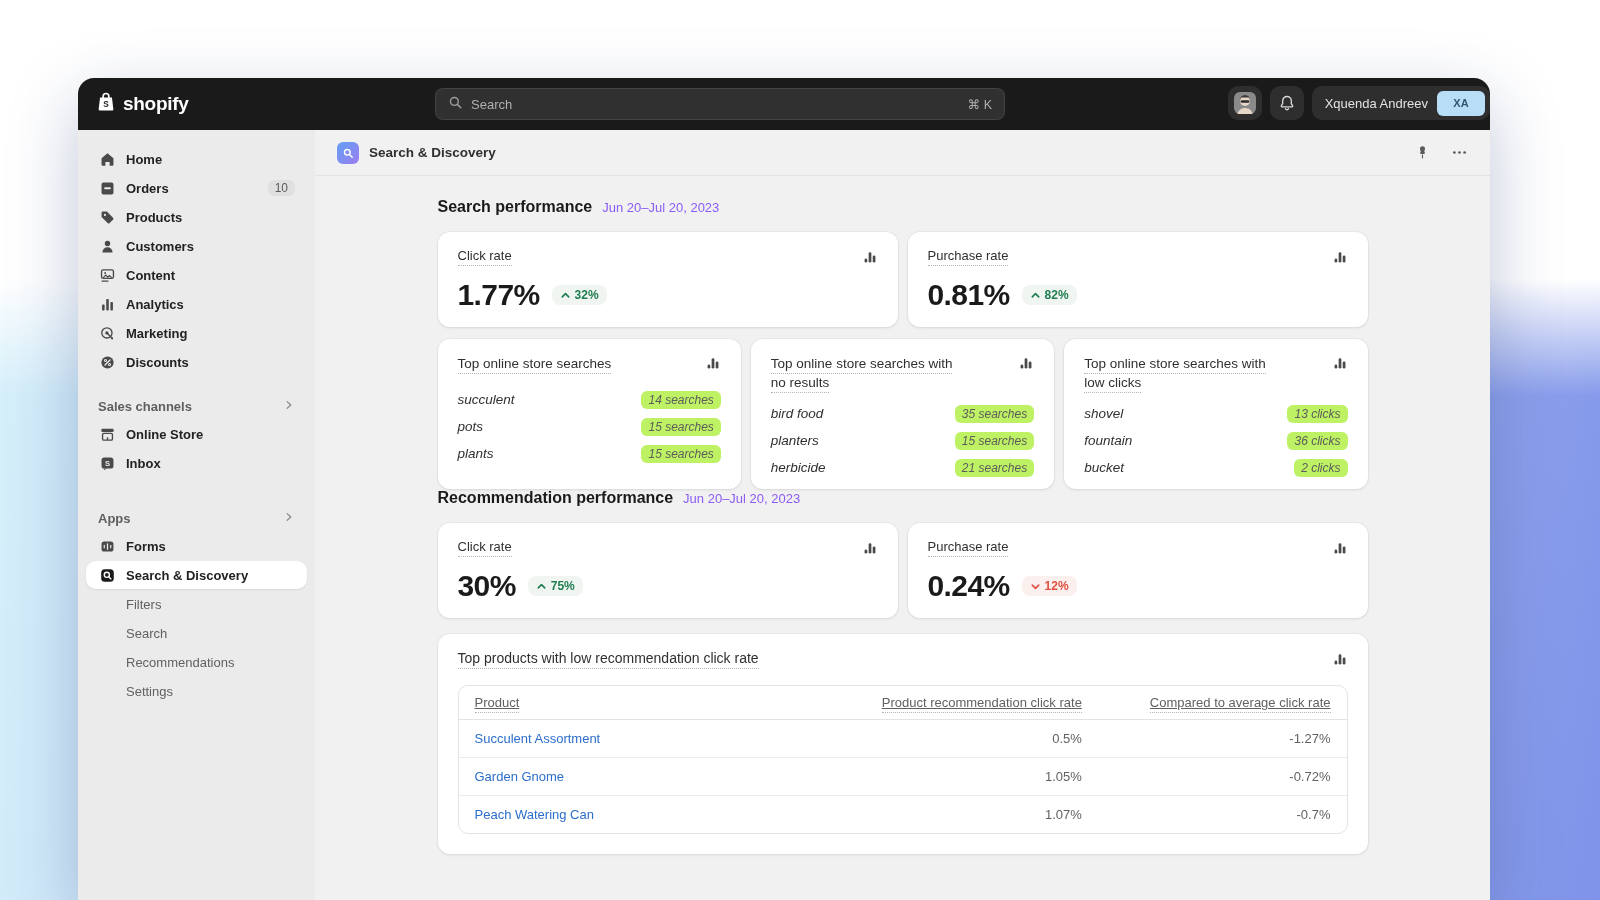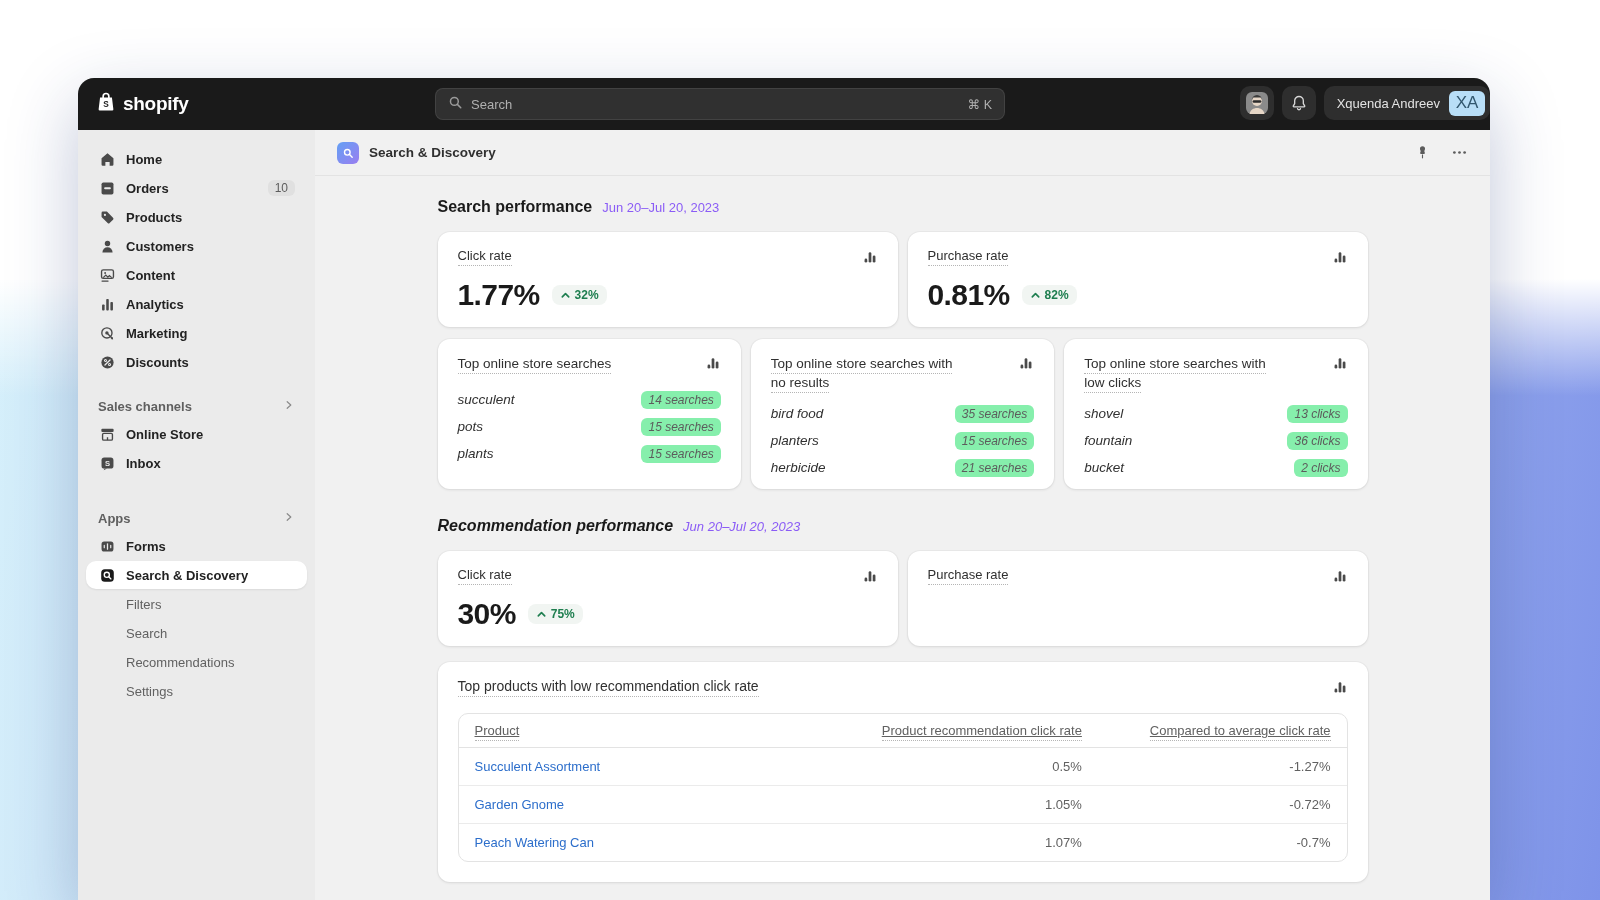--- a/index.html
+++ b/index.html
@@ -27,22 +27,22 @@
   .searchbox input { flex:1; background:transparent; border:none; outline:none;
     color:#e3e3e3; font-size:13px; font-family:inherit; }
   .searchbox input::placeholder { color:#b0b0b0; }
   .shortcut { color:#b0b0b0; font-size:12.5px; white-space:nowrap; }
   .tb-right { position:absolute; right:0; top:8px; display:flex; align-items:center; gap:8px; }
   .iconbtn { width:34px; height:34px; border-radius:10px; background:#2e2e2e;
     display:flex; align-items:center; justify-content:center; color:#d8d8d8; cursor:pointer; }
   .userpill { height:34px; background:#2e2e2e; border-radius:10px; display:flex;
     align-items:center; gap:9px; padding:0 5px 0 13px; cursor:pointer; }
   .username { color:#e3e3e3; font-size:13px; }
-  .avatar { width:36px; height:25px; border-radius:6px; background:#b8def7; color:#32576e;
-    font-size:17px; font-weight:400; display:flex; align-items:center; justify-content:center; }
+  .avatar { width:48px; height:25px; border-radius:6px; background:#b8def7; color:#32576e;
+    font-size:11px; font-weight:700; display:flex; align-items:center; justify-content:center; }
   
   .appbody { flex:1; display:flex; min-height:0; }
   .sidebar { width:237px; flex:0 0 237px; background:#ebebeb; padding-top:14px; overflow:hidden; }
   .nav-item { height:28px; margin:1px 8px; padding:0 12px; border-radius:10px;
     display:flex; align-items:center; gap:10px; cursor:pointer; }
   .nav-item .nav-icon { width:18px; height:18px; color:#4a4a4a; flex:0 0 18px;
     display:flex; align-items:center; justify-content:center; }
   .nav-label { font-size:13px; font-weight:600; color:#222; }
   .nav-badge { margin-left:auto; background:#e0e0e0; color:#5c5c5c; font-size:12px;
     font-weight:500; border-radius:6px; padding:1px 7px; }
@@ -83,21 +83,21 @@
   .metric-value { font-size:30px; font-weight:700; color:#1a1a1a; letter-spacing:-.6px; }
   .delta { display:inline-flex; align-items:center; gap:4px; font-size:12px; font-weight:600;
     border-radius:8px; padding:3px 8px; }
   .delta.up { background:#f1f5f2; color:#1e7e4f; }
   .delta.down { background:#fcf0ee; color:#e04f42; }
   .list-card { height:150px; padding:15px 20px; }
   .list-title { font-size:13.5px; color:#303030; line-height:19px; max-width:200px; }
   .list-rows { margin-top:11px; }
   .list-row { display:flex; align-items:center; justify-content:space-between; height:27px;font-style:italic; }
   .term { font-size:13.5px; color:#303030; }
-  .pillcount { background:#86efac; color:#5c5c5c; font-size:12px; border-radius:6px; padding:2px 7px; }
+  .pillcount { background:#bef264; color:#5c5c5c; font-size:12px; border-radius:6px; padding:2px 7px; }
   .two-line .list-rows { margin-top:8px; }
   .table-card { margin-top:16px; padding:16px 20px 20px; margin-bottom:30px; }
   .table-title { font-size:14px; color:#303030; }
   .tablewrap { margin-top:14px; border:1px solid #e3e3e3; border-radius:10px; overflow:hidden; }
   table { width:100%; border-collapse:collapse; }
   th { font-size:13px; font-weight:400; color:#616161; text-align:left; padding:9px 16px;
     border-bottom:1px solid #e3e3e3;text-decoration:underline; }
   th.num, td.num { text-align:right; }
   th:nth-child(2){ width:38%; } th:nth-child(3){ width:28%; }
   td { font-size:13px; padding:11px 16px; border-bottom:1px solid #ebebeb; }
@@ -483,21 +483,21 @@
                   <span class="pillcount">36 clicks</span>
                 </div>
                 <div class="list-row">
                   <span class="term">bucket</span>
                   <span class="pillcount">2 clicks</span>
                 </div>
               </div>
             </div>
           </div>
 
-          <div class="section-head" style="margin-top:28px;font-style:italic;">
+          <div class="section-head" style="">
             <span class="section-title">Recommendation performance</span>
             <span class="section-date">Jun 20–Jul 20, 2023</span>
           </div>
 
           <div class="grid2">
             <div class="card metric-card">
               <div class="label-row">
                 <span class="metric-label dotted">Click rate</span>
                 <span class="chart-ic">
                   <svg width="16" height="16" viewBox="0 0 20 20" fill="currentColor">
@@ -520,20 +520,29 @@
 
             <div class="card metric-card">
               <div class="label-row">
                 <span class="metric-label dotted">Purchase rate</span>
                 <span class="chart-ic">
                   <svg width="16" height="16" viewBox="0 0 20 20" fill="currentColor">
                       <rect x="3.2" y="12" width="3.4" height="5" rx="1.7"></rect>
                       <rect x="8.3" y="4" width="3.4" height="13" rx="1.7"></rect>
                       <rect x="13.4" y="8" width="3.4" height="9" rx="1.7"></rect>
                     </svg>
+                </span>
+              </div>
+              <div class="value-row">
+                <span class="metric-value">0.24%</span>
+                <span class="delta down">
+                  <svg class="caret" width="11" height="11" viewBox="0 0 12 12" fill="none" stroke="currentColor" stroke-width="1.8">
+                      <path d="M2.5 4.5 6 8l3.5-3.5" stroke-linecap="round" stroke-linejoin="round"></path>
+                    </svg>
+                  <span>12%</span>
                 </span>
               </div>
             </div>
           </div>
 
           <div class="card table-card">
             <div class="label-row">
               <span class="table-title"><span class="dotted">Top products with low recommendation click rate</span></span>
               <span class="chart-ic">
                 <svg width="16" height="16" viewBox="0 0 20 20" fill="currentColor">

